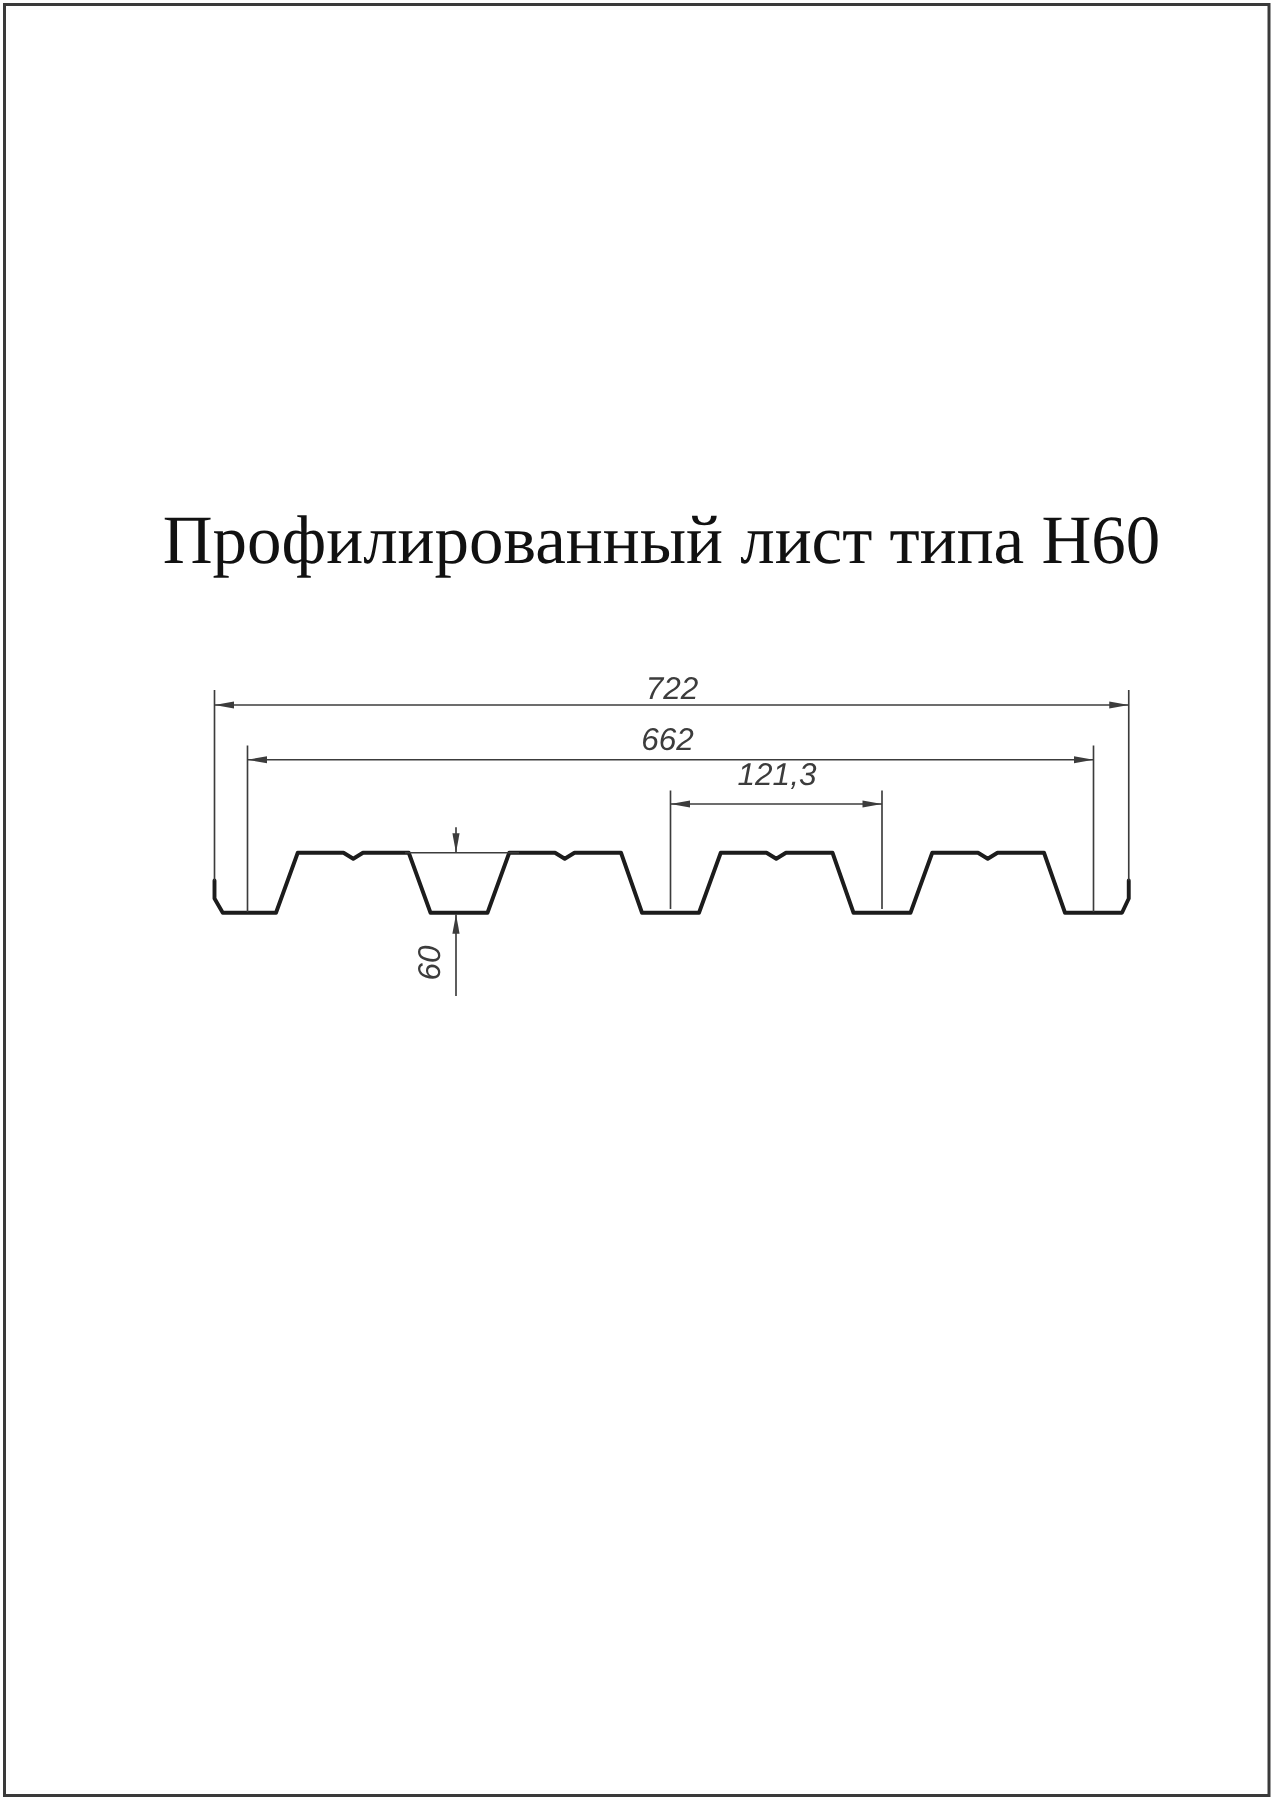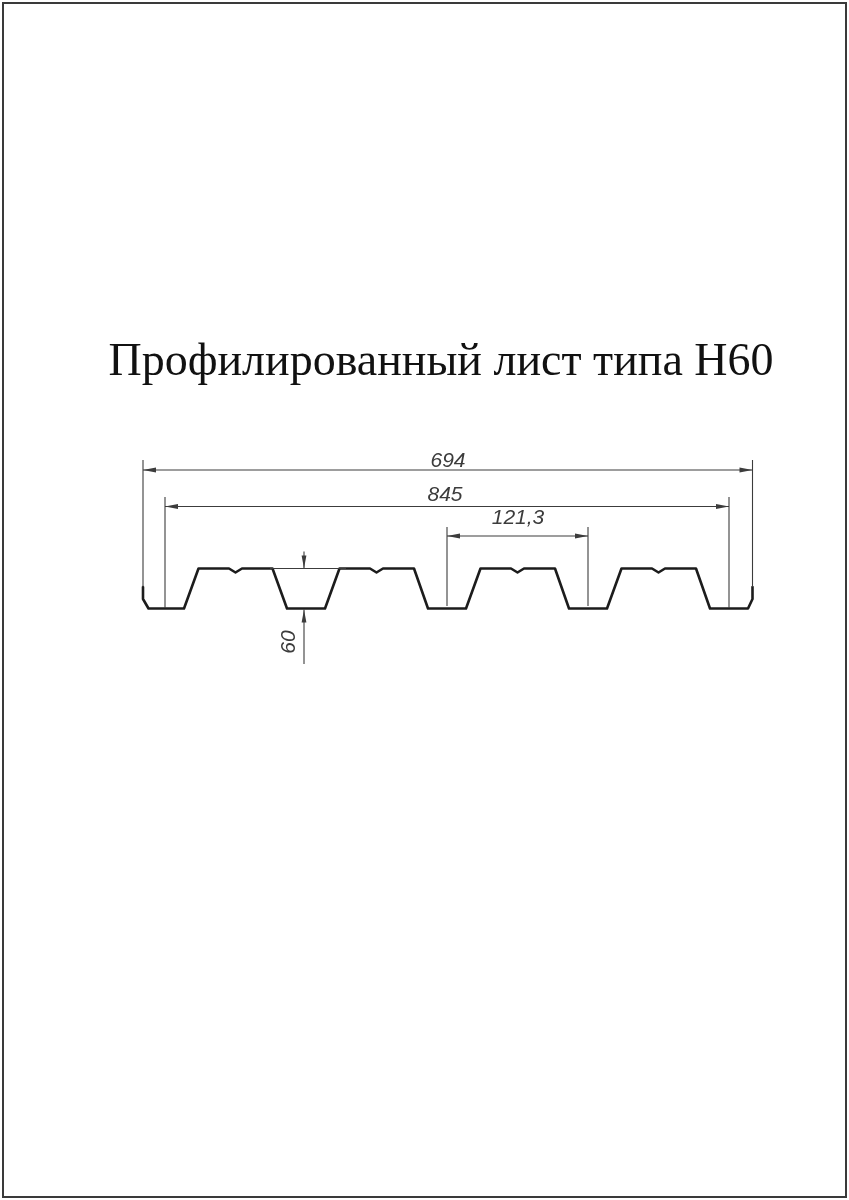--- a/index.html
+++ b/index.html
@@ -110,21 +110,21 @@
     <polygon class="dim-arrow" points="447,536 460,533.6 460,538.4"></polygon>
     <polygon class="dim-arrow" points="588,536 575,533.6 575,538.4"></polygon>
 
     <path class="dim-line" d="M 270 568.5 H 346"></path>
     <path class="dim-line" d="M 304 551.5 V 568"></path>
     <path class="dim-line" d="M 304 609.5 V 664"></path>
     <polygon class="dim-arrow" points="304,568.5 301.6,555.5 306.4,555.5"></polygon>
     <polygon class="dim-arrow" points="304,609.5 301.6,622.5 306.4,622.5"></polygon>
   </svg>
 
-  <span class="dim-label h-centered" style="left:448px; top:449px;">694</span>
+  <span class="dim-label h-centered" style="left:448px; top:449px;">722</span>
 
-  <span class="dim-label h-centered" style="left:445px; top:483px;">845</span>
+  <span class="dim-label h-centered" style="left:445px; top:483px;">662</span>
 
   <span class="dim-label h-centered" style="left:518px; top:506px;">121,3</span>
 
   <span class="dim-label rotated" style="left:287px; top:642px;">60</span>
 
 </div>
 
 </body></html>

